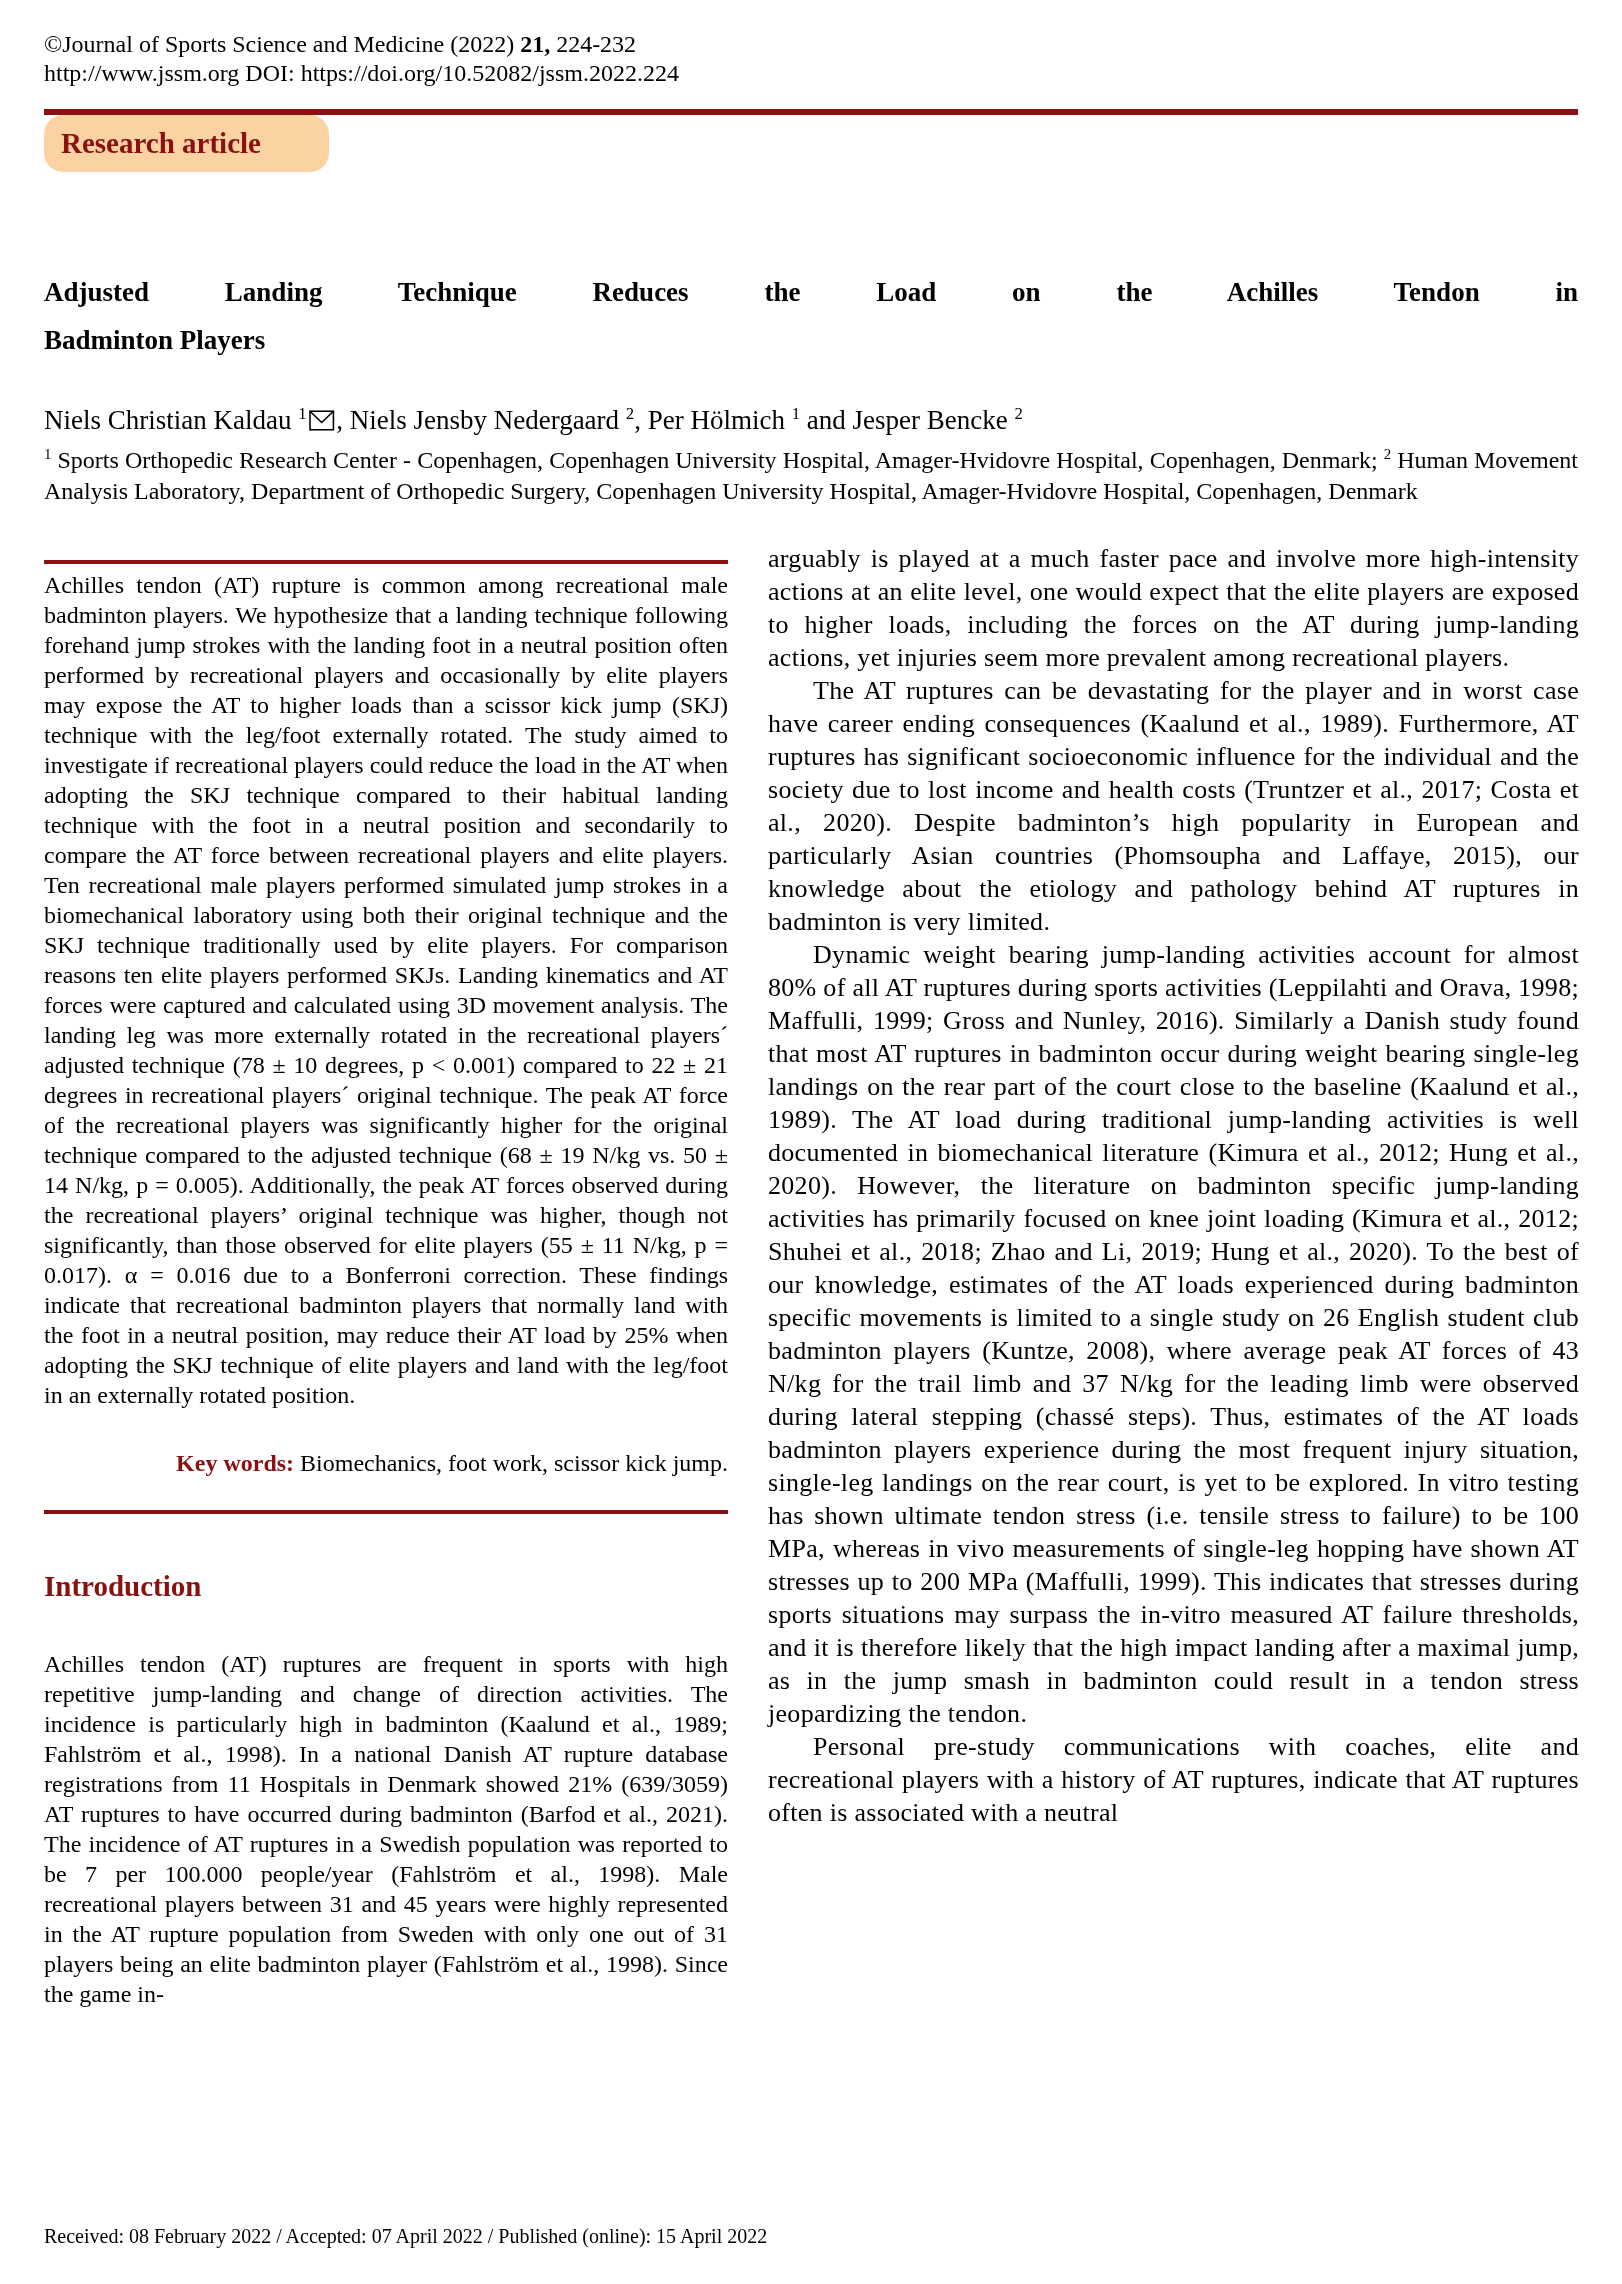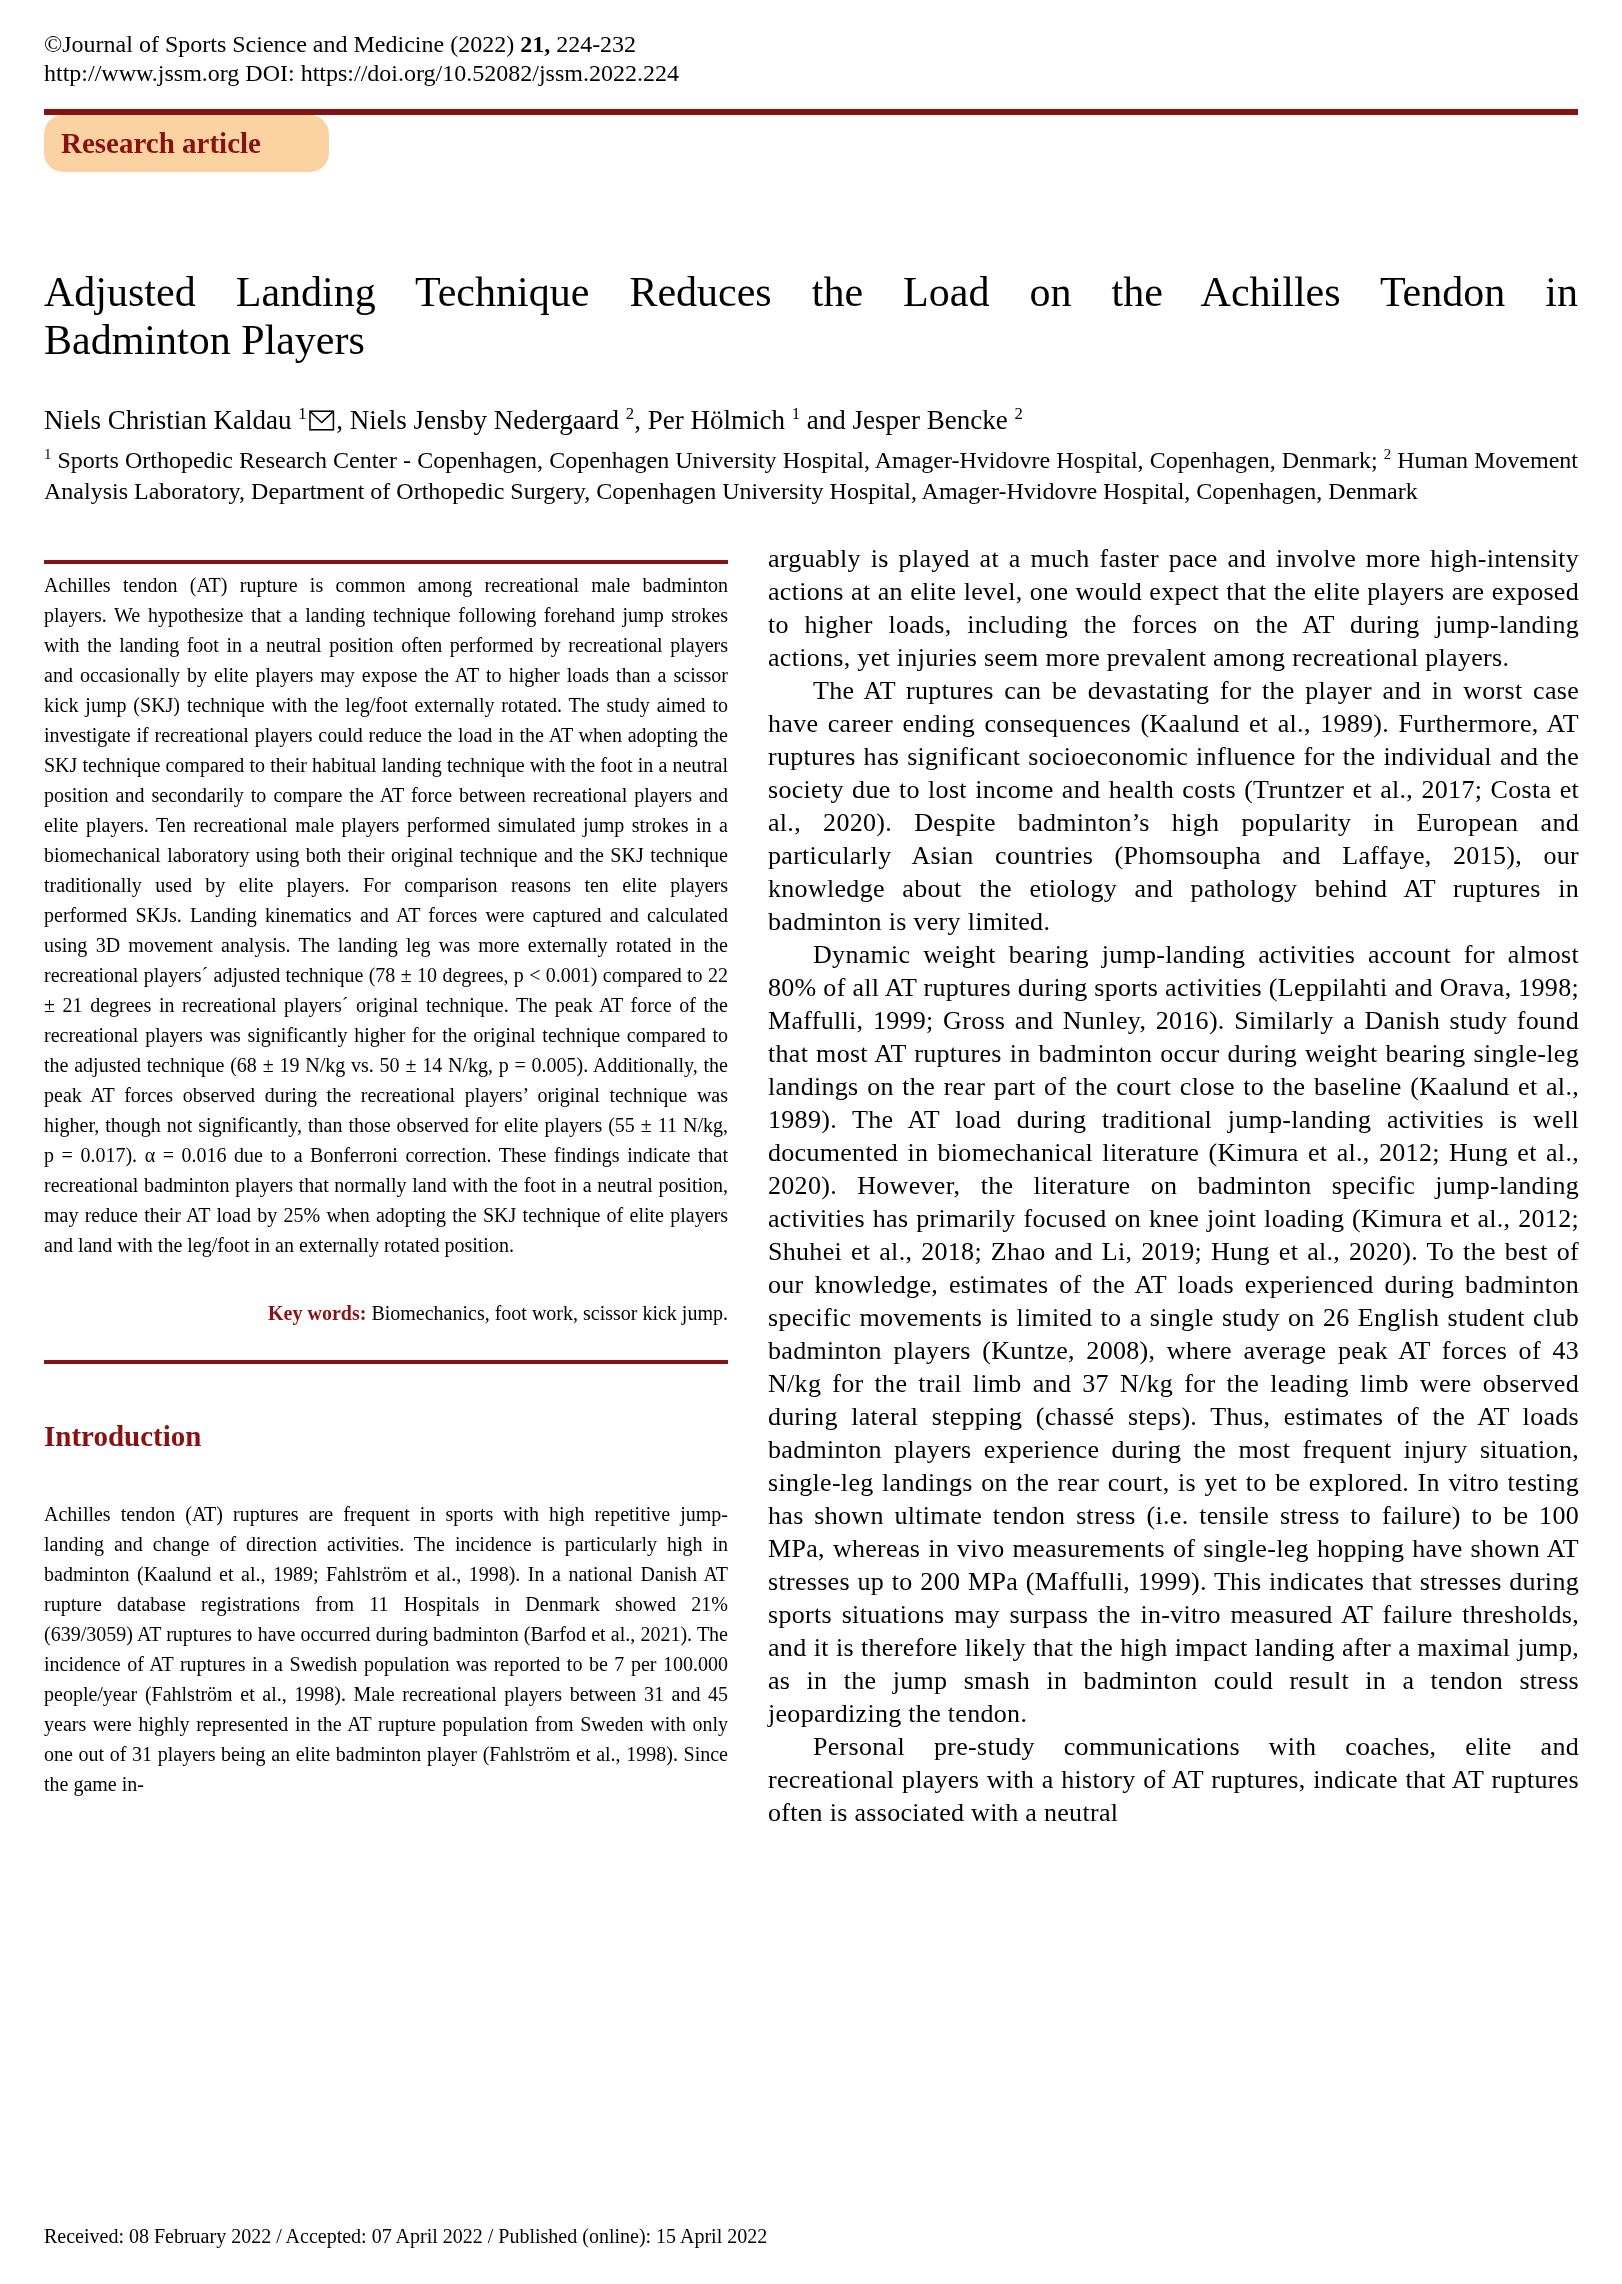--- a/index.html
+++ b/index.html
@@ -27,21 +27,21 @@
     display: inline-block;
     background: var(--badge-bg, #FBD3A3);
     color: var(--accent, #8A1111);
     font-weight: bold;
     font-size: 29px; line-height: 35px;
     padding: 11.3px 68px 11.3px 17px;
     border-radius: 19px;
   }
   h1.title {
     margin-top: 96px;
-    font-size: 42px; line-height: 48px; font-weight: normal;
+    font-size: 27px; line-height: 48px; font-weight: bold;
   }
   .title-line1 { text-align: justify; text-align-last: justify; }
   .title-line2 { text-align: left; }
   .authors {
     margin-top: 40px;
     font-size: 27px; line-height: 32px; font-weight: normal;
   }
   sup.s { vertical-align: super; font-size: 62%; line-height: 0; }
   .env { display: inline-block; vertical-align: -1.4px; margin: 0 1.4px 0 2.8px; }
   .env svg { display: block; }
@@ -56,21 +56,21 @@
   .rule { height: 4.2px; width: 100%; background: var(--accent, #8A1111); }
   .rule-abs { margin-top: 18.3px; }
   .rule-kw  { margin-top: 32px; }
   h2.sec {
     color: var(--accent, #8A1111);
     font-size: 29px; line-height: 35px; font-weight: bold;
   }
   .abs-h { margin-top: 8.5px; }
   .intro-h { margin-top: 55px; }
   p.body {
-    font-size: 20px; line-height: 30px;
+    font-size: 24px; line-height: 30px;
     text-align: justify;
     hyphens: auto; -webkit-hyphens: auto;
   }
   p.abstract { margin-top: 5.6px; }
   p.keywords { margin-top: 38px; text-align: right; }
   .kw { color: var(--accent, #8A1111); font-weight: bold; }
   p.intro { margin-top: 45px; }
   p.rbody {
     font-size: 26px; line-height: 33px;
     text-align: justify;

